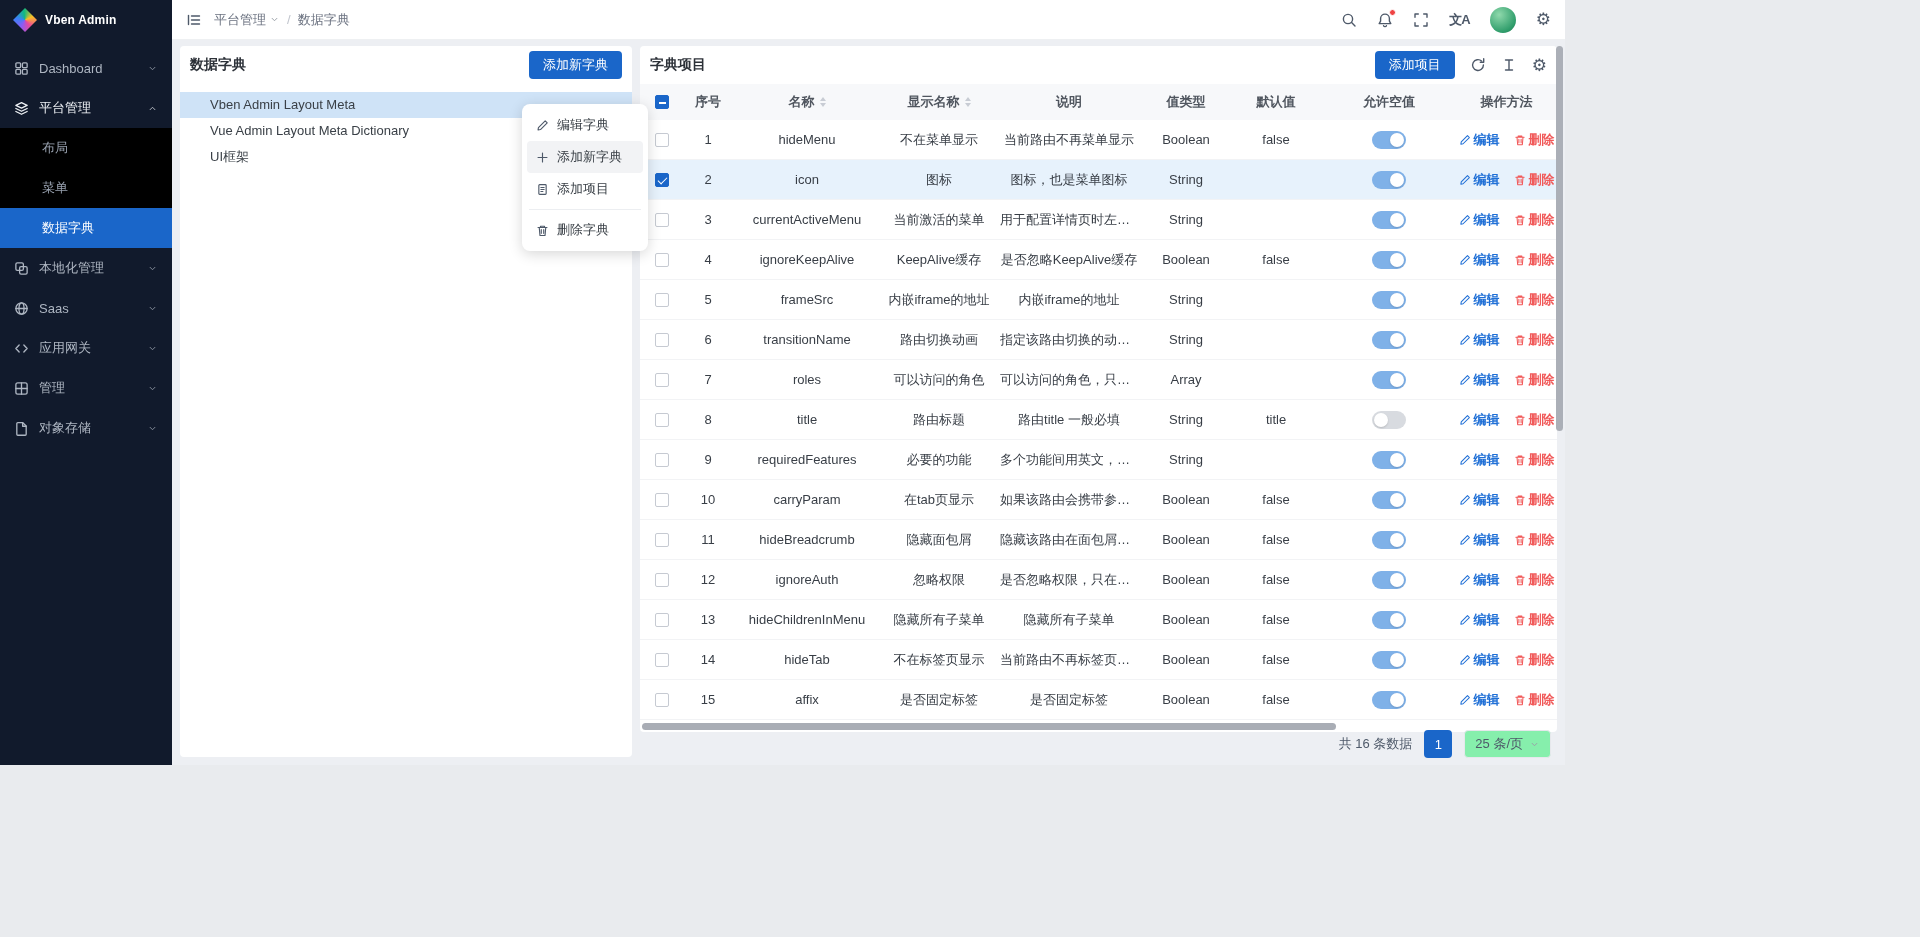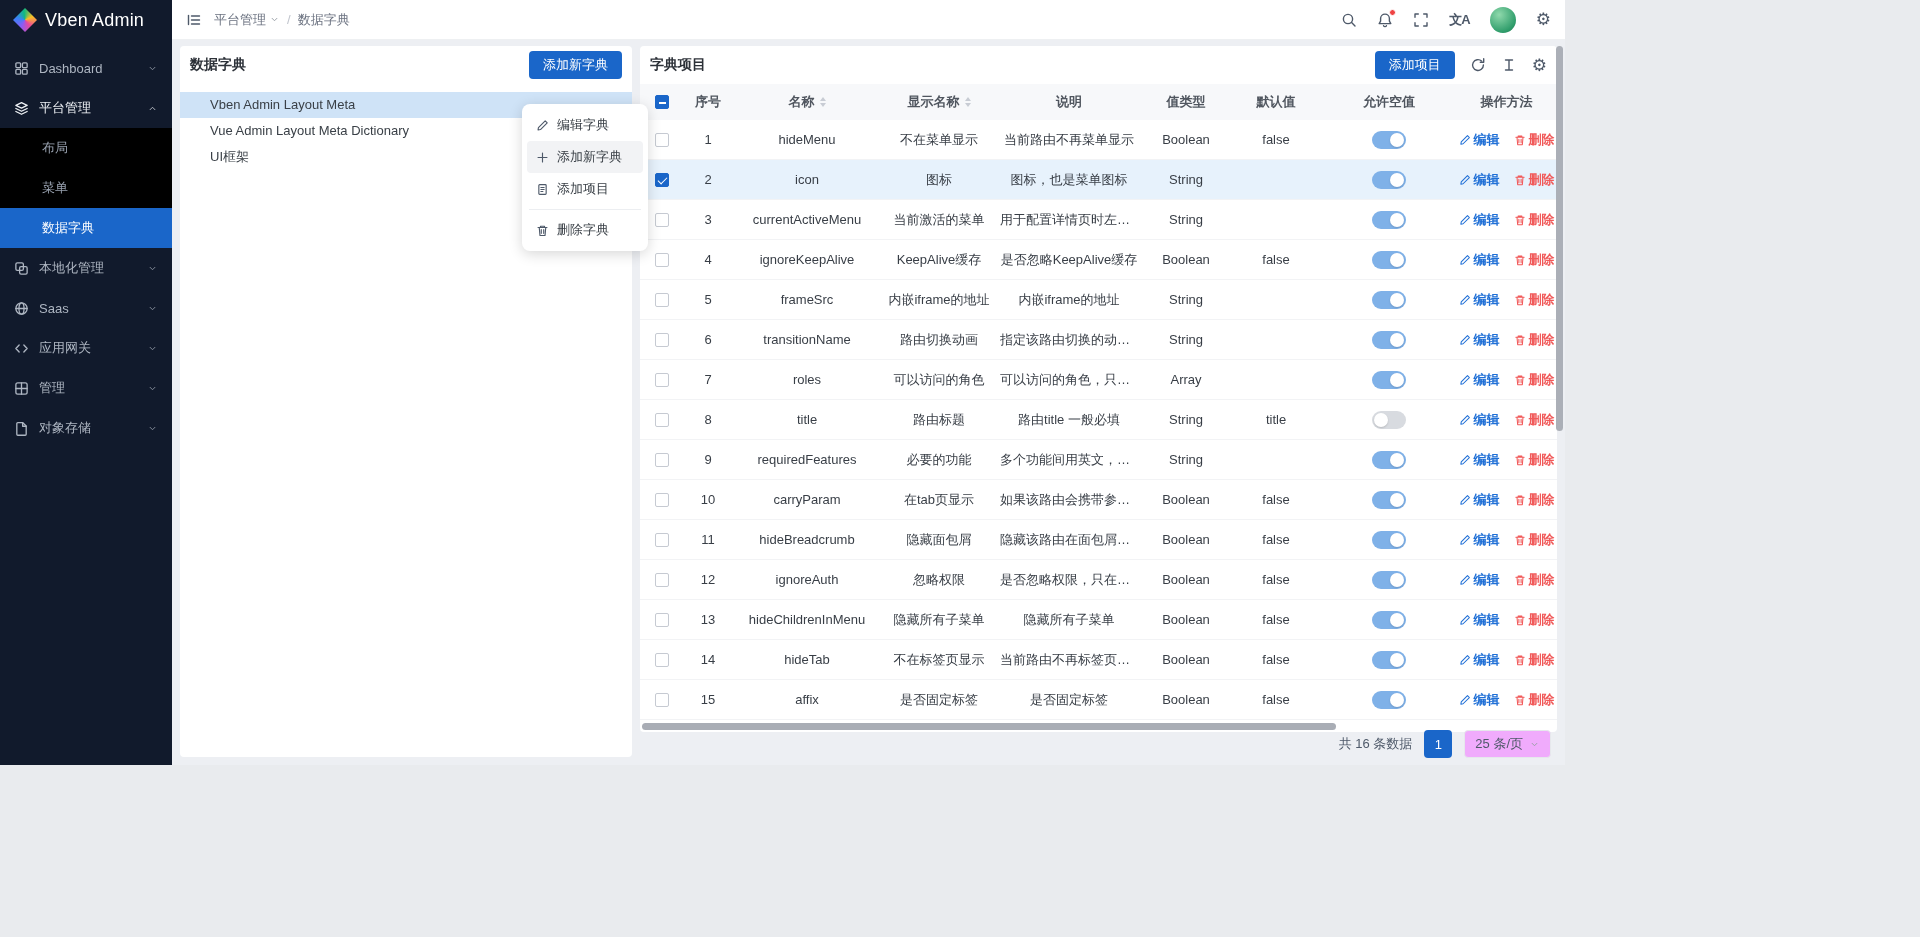--- a/index.html
+++ b/index.html
@@ -4,21 +4,21 @@
 <style>
 *{margin:0;padding:0;box-sizing:border-box}
 body{width:1920px;height:937px;background:#e9ebee;overflow:hidden;
      font-family:"Liberation Sans","DejaVu Sans",sans-serif;}
 .app{position:relative;width:1565px;height:765px;background:#edeff3;display:flex;font-size:13px;color:#333;}
 
 
 .sidebar{width:172px;min-width:172px;background:#111a2c;height:100%;}
 .logo{height:40px;display:flex;align-items:center;gap:8px;padding:0 13px;cursor:pointer;}
 .logo-mark{width:24px;height:24px;background:conic-gradient(from 210deg,#8b5cf6,#3b82f6,#10b981,#fbbf24,#ec4899,#8b5cf6);clip-path:polygon(50% 0,100% 50%,50% 100%,0 50%);}
-.logo-text{color:#fff;font-size:18px;font-weight:400;letter-spacing:.2px;}
+.logo-text{color:#fff;font-size:12px;font-weight:700;letter-spacing:.2px;}
 .nav{padding-top:8px;}
 .nav-item{height:40px;display:flex;align-items:center;gap:10px;padding:0 14px;color:#aeb6c2;cursor:pointer;}
 .nav-item .icon{font-size:15px;display:inline-flex;}
 .nav-item .nav-label{flex:1;white-space:nowrap;overflow:hidden;}
 .nav-item .chev{font-size:11px;opacity:.75;display:inline-flex;}
 .nav-item.open{color:#eef1f5;}
 .submenu{background:#000000;}
 .sub-item{height:40px;line-height:40px;padding-left:42px;color:#98a1af;cursor:pointer;white-space:nowrap;}
 .sub-item.active{background:#1a66c9;color:#fff;}
 
@@ -81,21 +81,21 @@
 .op.edit{color:#1f6fd6;}
 .op.del{color:#f15959;}
 .op .icon{font-size:12px;display:inline-flex;}
 
 .hscroll{height:12px;display:flex;align-items:center;padding:0 2px;}
 .hthumb{width:76%;height:7px;border-radius:4px;background:#a9adb5;}
 
 
 .pager{position:absolute;right:8px;bottom:6px;height:30px;display:flex;align-items:center;gap:12px;padding:0 6px;color:#4e5969;font-size:13px;}
 .page-num{width:28px;height:28px;background:#1a66c9;color:#fff;border-radius:4px;display:flex;align-items:center;justify-content:center;cursor:pointer;}
-.page-size{display:flex;align-items:center;gap:6px;height:28px;padding:0 10px;background:#f0abfc;border:1px solid #e6e8ec;border-radius:4px;cursor:pointer;}
+.page-size{display:flex;align-items:center;gap:6px;height:28px;padding:0 10px;background:#86efac;border:1px solid #e6e8ec;border-radius:4px;cursor:pointer;}
 .page-size .icon{font-size:11px;color:#9aa0a8;display:inline-flex;}
 
 
 .ctx-menu{position:absolute;left:522px;top:104px;width:126px;background:#fff;border-radius:8px;box-shadow:0 3px 14px rgba(0,0,0,.16);padding:5px;z-index:50;}
 .cm-item{height:32px;display:flex;align-items:center;gap:8px;padding:0 9px;border-radius:4px;color:#3a4047;cursor:pointer;}
 .cm-item.hover{background:#f2f3f5;}
 .cm-item .icon{font-size:13px;color:#4e5969;display:inline-flex;}
 .cm-divider{height:1px;background:#eceef1;margin:4px 2px;}
 
 

